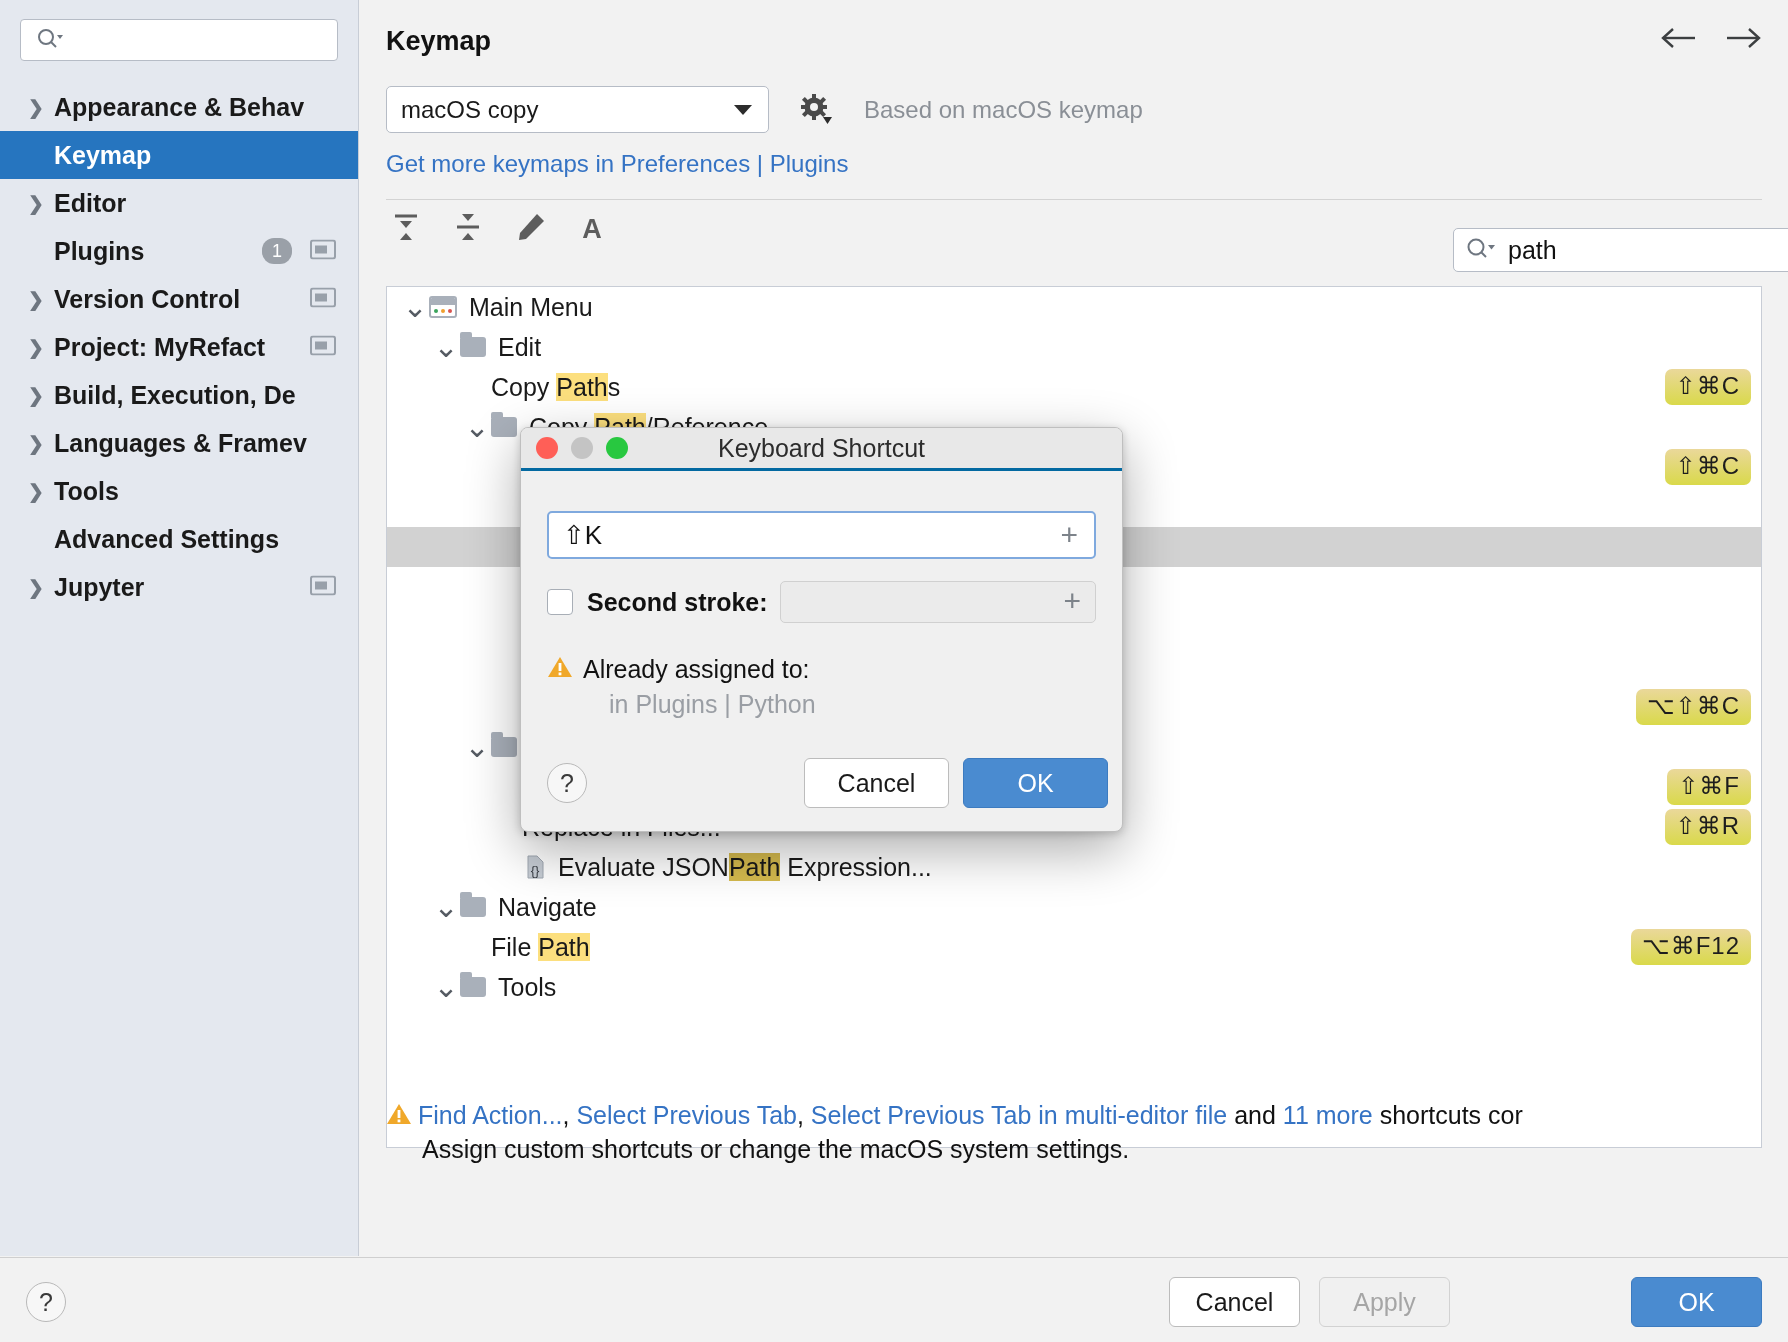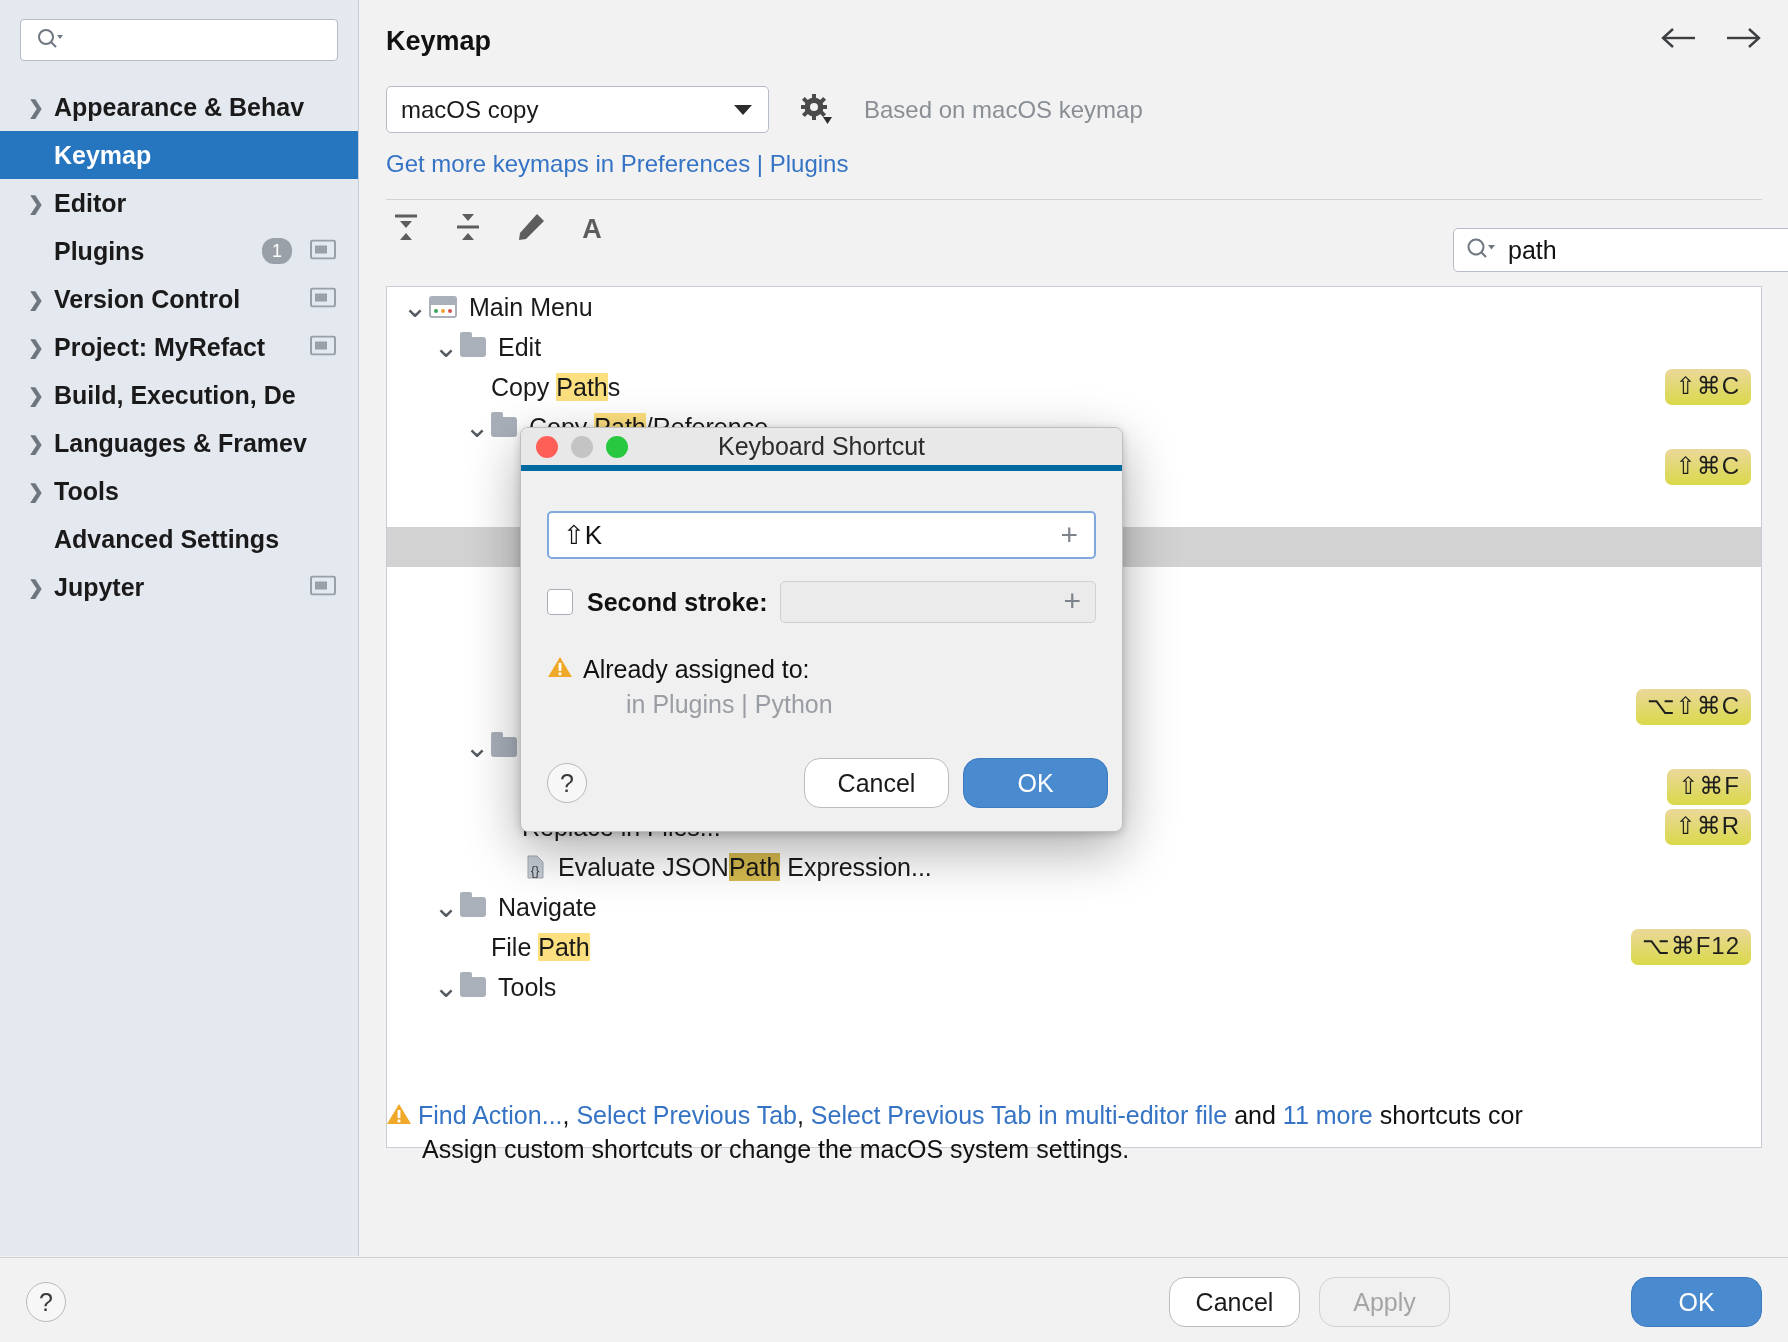--- a/index.html
+++ b/index.html
@@ -147,39 +147,39 @@
     position: absolute; left: 0; top: 1257px; width: 1788px; height: 85px;
     background: #f2f2f2; border-top: 1px solid #cfcfcf;
   }
   .help-circle {
     position: absolute; left: 26px; top: 24px; width: 40px; height: 40px;
     border-radius: 50%; border: 1px solid #b9b9b9; background: #f7f7f7;
     display: flex; align-items: center; justify-content: center;
     font-size: 25px; color: #3a3a3a;
   }
   .btn {
-    height: 50px; border-radius: 16px; border: 1px solid #bcbcbc; background: #fff;
+    height: 50px; border-radius: 6px; border: 1px solid #bcbcbc; background: #fff;
     font-size: 25px; color: #1a1a1a; display: flex; align-items: center; justify-content: center;
     padding: 0 22px;
   }
   .btn.primary { background: #4a8bd0; border-color: #3c7bc0; color: #fff; }
   .btn.disabled { background: #f0f0f0; color: #a5a5a5; border-color: #d2d2d2; }
   .bb-cancel { position: absolute; right: 488px; top: 19px; width: 131px; }
   .bb-apply  { position: absolute; right: 338px; top: 19px; width: 131px; }
   .bb-ok     { position: absolute; right: 26px; top: 19px; width: 131px; }
 
   
   .dialog {
     position: absolute; left: 520px; top: 427px; width: 603px; height: 405px;
     background: #f0f0f0; border: 1px solid #bfbfbf; border-radius: 8px;
     box-shadow: 0 18px 54px rgba(0,0,0,0.33), 0 2px 8px rgba(0,0,0,0.18);
     overflow: hidden;
   }
   .dlg-titlebar {
-    height: 43px; background: #e8e8e8; border-bottom: 6px solid #0369a1;
+    height: 43px; background: #e8e8e8; border-bottom: 3px solid #0369a1;
     display: flex; align-items: center; position: relative;
   }
   .traffic { display: flex; gap: 13px; margin-left: 15px; }
   .tl { width: 22px; height: 22px; border-radius: 50%; }
   .tl.red { background: #ff5f57; }
   .tl.yellow { background: #c4c4c4; }
   .tl.green { background: #28c840; }
   .dlg-title {
     position: absolute; left: 0; right: 0; text-align: center;
     font-size: 25px; color: #2c2c2c; font-weight: normal;
@@ -199,21 +199,21 @@
     width: 26px; height: 26px; background: #fff; border: 1px solid #a8aeb6;
     border-radius: 4px; margin-right: 14px; flex: 0 0 26px;
   }
   .second-lbl { font-size: 25px; color: #111; font-weight: bold; }
   .second-input {
     margin-left: 12px; flex: 1; height: 42px; background: #ebebeb;
     border: 1px solid #d0d0d0; border-radius: 5px; position: relative;
   }
   .assigned { margin-top: 32px; display: flex; align-items: flex-start; }
   .assigned-txt { font-size: 25px; color: #111; margin-left: 10px; }
-  .assigned-sub { margin-top: 6px; margin-left: 79px; font-size: 25px; color: #9a9ea4; }
+  .assigned-sub { margin-top: 6px; margin-left: 62px; font-size: 25px; color: #9a9ea4; }
   .dlg-footer { position: absolute; left: 0; right: 0; bottom: 0; height: 86px; }
   .dlg-help {
     position: absolute; left: 26px; top: 18px; width: 40px; height: 40px;
     border-radius: 50%; border: 1px solid #b9b9b9; background: #f7f7f7;
     display: flex; align-items: center; justify-content: center; font-size: 25px; color: #3a3a3a;
   }
   .dlg-cancel { position: absolute; right: 173px; top: 13px; width: 145px; }
   .dlg-ok { position: absolute; right: 14px; top: 13px; width: 145px; }
 </style>
 </head>

